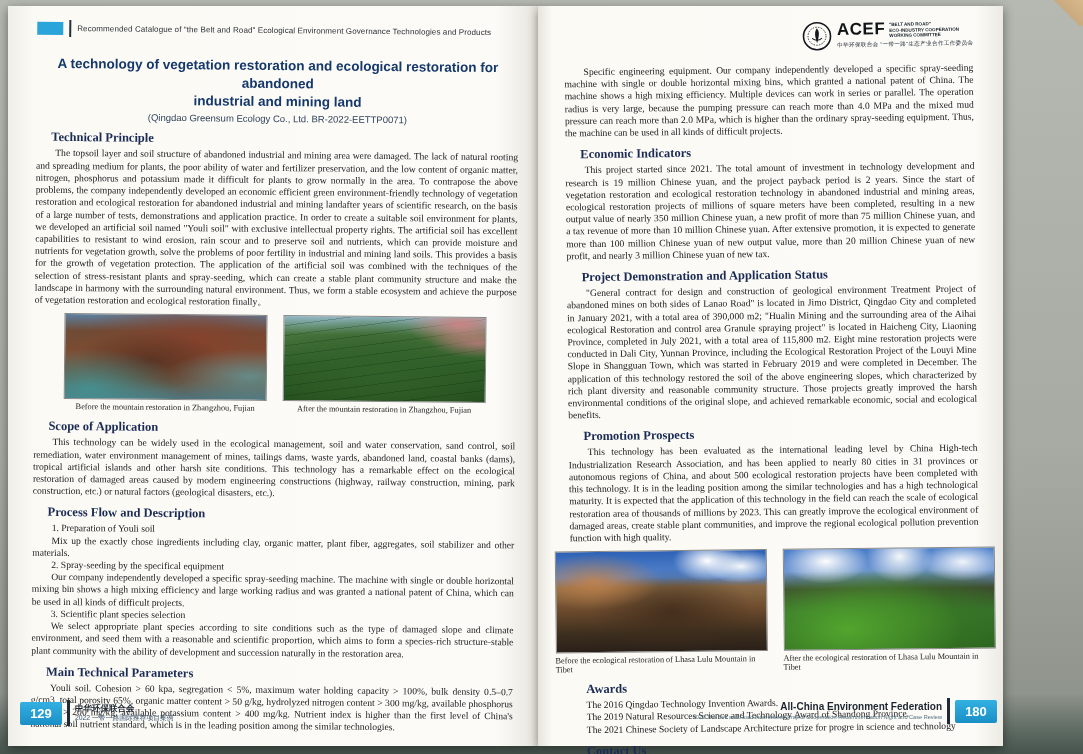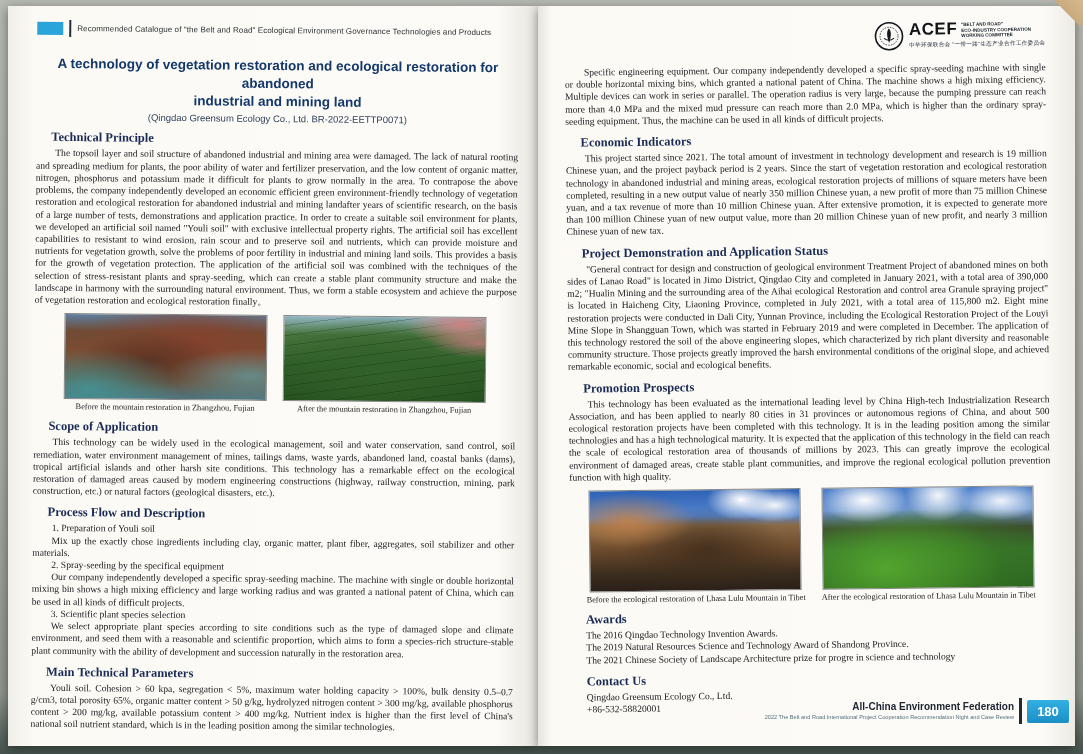--- a/index.html
+++ b/index.html
@@ -4,21 +4,21 @@
 <style>
   html,body{margin:0;padding:0;}
   body{width:1083px;height:754px;font-family:"Liberation Serif",serif;background:#9ea29b;}
   .scene{position:relative;width:1083px;height:754px;overflow:hidden;
          background:linear-gradient(180deg,#b6b9b1 0%,#a7aaa2 60%,#8f948c 92%,#5d6a62 97%,#46544d 100%);}
   .corner-curl{position:absolute;top:0;right:0;width:46px;height:26px;
          background:linear-gradient(225deg,#d8b98e 0%,#c9a97e 40%,transparent 41%);}
   .page{position:absolute;top:6px;height:740px;box-shadow:0 3px 10px rgba(0,0,0,.45);}
   .page.left{left:8px;width:530px;
          background:linear-gradient(90deg,#efeee8 0,#fbfaf5 26px,#fcfbf7 92%,#e7e5de 100%);}
-  .page.right{left:538px;width:537px;
+  .page.right{left:538px;width:465px;
          background:linear-gradient(90deg,#e6e4dd 0,#fbfaf5 14px,#fcfbf7 94%,#eceae3 100%);}
   .content{position:absolute;left:0;top:0;right:0;padding:16px 22px 0 26px;}
   .content.l{transform:rotate(.55deg);}
   .content.r{transform:rotate(-.65deg);padding:14px 26px 0 30px;}
 
   .kicker{display:flex;align-items:center;gap:6px;}
   .kick-sq{width:26px;height:13px;background:#2ba4da;}
   .kick-bar{width:2px;height:17px;background:#24303c;}
   .kicker .ktext{font-family:"Liberation Sans",sans-serif;font-size:8px;color:#2b2f33;letter-spacing:.1px;}
 
@@ -124,20 +124,28 @@
       <p class="para tight">Mix up the exactly chose ingredients including  clay, organic matter, plant fiber, aggregates, soil stabilizer and other materials.</p>
       <p class="para tight">2. Spray-seeding by the specifical equipment</p>
       <p class="para tight">Our company independently developed a specific spray-seeding machine. The machine  with single or double horizontal mixing bin shows a high mixing efficiency and large working radius and was granted a national patent of China, which can be used in all kinds of difficult projects.</p>
       <p class="para tight">3. Scientific plant species selection</p>
       <p class="para tight">We select appropriate plant species according to site conditions such as the type of damaged slope and climate environment, and seed them with a reasonable and scientific proportion, which aims to form a species-rich structure-stable plant community with the ability of development and succession naturally in the restoration area.</p>
 
       <div class="h">Main Technical Parameters</div>
       <p class="para">Youli soil. Cohesion &gt; 60 kpa, segregation &lt; 5%, maximum water holding capacity &gt; 100%, bulk density 0.5–0.7 g/cm3, total porosity 65%, organic matter content &gt; 50 g/kg, hydrolyzed nitrogen content &gt; 300 mg/kg, available phosphorus content &gt; 200 mg/kg, available potassium content &gt; 400 mg/kg. Nutrient index is higher than the first level of China's national soil nutrient standard, which is in the leading position among the similar technologies.</p>
     </div>
 
+    <div class="footer-l">
+      <span class="badge">129</span>
+      <span class="f-bar"></span>
+      <span class="f-lines">
+        <span class="f-org">中华环保联合会</span>
+        <span class="f-sub">2022 一带一路国际推荐项目案例</span>
+      </span>
+    </div>
   </div>
 
   <div class="page right">
     <div class="acef">
       <svg class="acef-emblem" viewBox="0 0 30 30">
         <circle cx="15" cy="15" r="13.5" fill="none" stroke="#14181c" stroke-width="1.6"></circle>
         <circle cx="15" cy="15" r="9" fill="none" stroke="#14181c" stroke-width="0.8" stroke-dasharray="1.5 1.2"></circle>
         <path d="M15 7 C 12 11, 13 15, 15 22 C 17 15, 18 11, 15 7 Z" fill="#14181c"></path>
         <path d="M10 17 q 5 4 10 0" fill="none" stroke="#14181c" stroke-width="1"></path>
       </svg>

